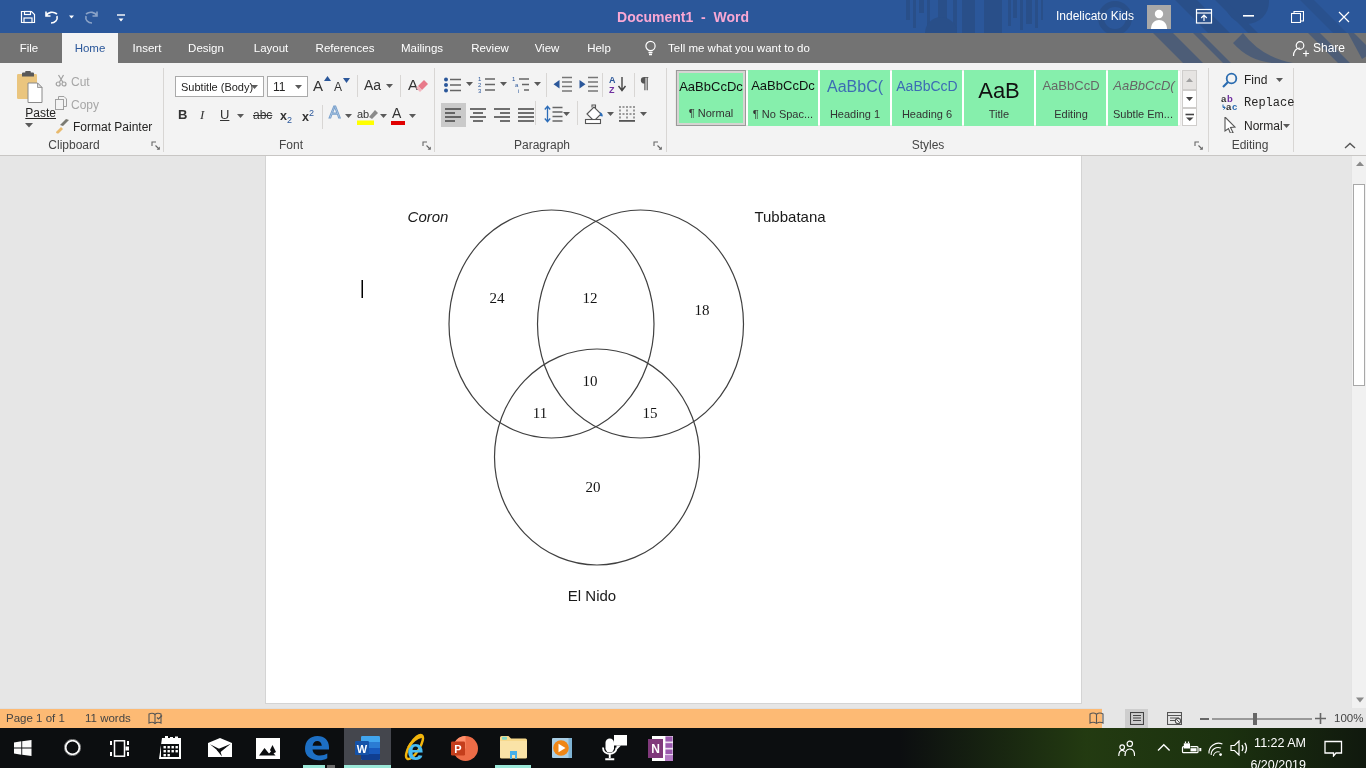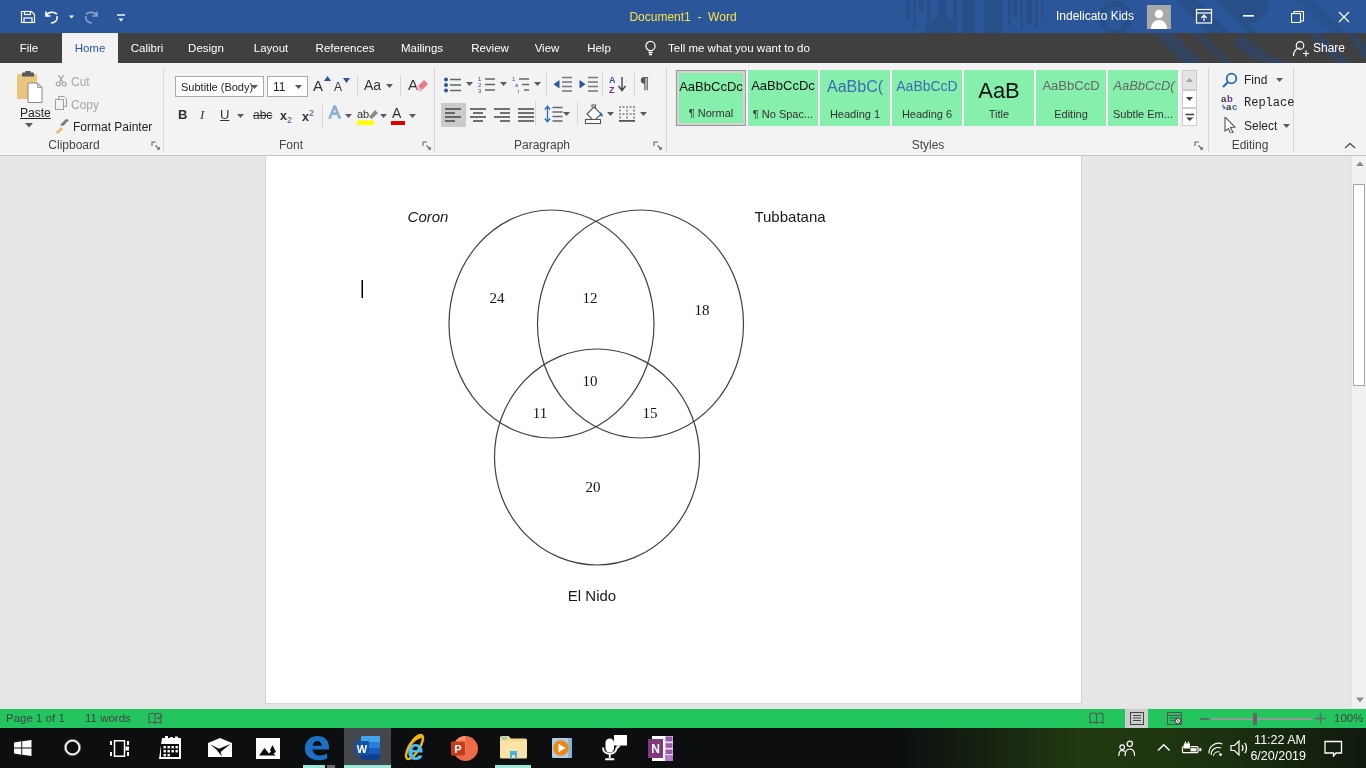--- a/index.html
+++ b/index.html
@@ -3,42 +3,42 @@
 <meta charset="utf-8">
 <style>
 * { margin:0; padding:0; box-sizing:border-box; }
 html,body { width:1366px; height:768px; overflow:hidden; }
 body { font-family:"Liberation Sans", sans-serif; }
 #root { position:relative; width:1366px; height:768px; background:#e6e6e6; }
 .abs { position:absolute; }
 
 
 #titlebar { position:absolute; left:0; top:0; width:1366px; height:33px; background:#2b579a; overflow:hidden; }
-#tabrow { position:absolute; left:0; top:33px; width:1366px; height:30px; background:#404040; overflow:visible; }
+#tabrow { position:absolute; left:0; top:33px; width:1366px; height:30px; background:#737373; overflow:visible; }
 .tab { position:absolute; top:0; height:30px; line-height:30px; color:#fff; font-size:11.5px; text-align:center; }
 #hometab { position:absolute; left:62px; top:0; width:56px; height:30px; background:#f3f3f3; color:#2b579a; font-size:11.5px; text-align:center; line-height:30px; }
 
 
 #ribbon { position:absolute; left:0; top:63px; width:1366px; height:93px; background:#f3f3f3; border-bottom:1px solid #c8c6c4; }
 .gdiv { position:absolute; top:5px; width:1px; height:84px; background:#d8d6d4; }
 .glabel { position:absolute; bottom:3px; font-size:12px; color:#454545; width:100px; text-align:center; }
 .launcher { position:absolute; bottom:4px; width:10px; height:10px; }
 .ribtxt { font-size:12px; color:#252423; }
 .gray { color:#a6a6a6; }
 .stylecard { position:absolute; top:7px; width:70px; height:56px; background:#86efac; }
 .ssample { position:absolute; left:0; right:0; top:8px; height:26px; text-align:center; color:#111; white-space:nowrap; overflow:hidden; }
 .sname { position:absolute; left:0; right:0; bottom:6px; text-align:center; font-size:11px; color:#333; white-space:nowrap; overflow:hidden; }
 
 
 #docarea { position:absolute; left:0; top:156px; width:1366px; height:552px; background:#e6e6e6; }
 #page { position:absolute; left:265px; top:0; width:817px; height:548px; background:#fff; border-left:1px solid #d4d4d4; border-right:1px solid #d4d4d4; border-bottom:1px solid #d4d4d4; }
 #vscroll { position:absolute; right:0; top:0; width:15px; height:552px; background:#f1f1f1; border-left:1px solid #e4e4e4; }
 
 
-#statusbar { position:absolute; left:0; top:708px; width:1366px; height:20px; background:#22c55e; border-top:1px solid #dfdfdf; font-size:11.5px; color:#444; }
+#statusbar { position:absolute; left:0; top:708px; width:1102px; height:20px; background:#fdba74; border-top:1px solid #dfdfdf; font-size:11.5px; color:#444; }
 
 
 #taskbar { position:absolute; left:0; top:728px; width:1366px; height:40px; background:#0c0e10; }
 </style>
 </head>
 <body>
 <div id="root">
 
   <div id="titlebar">
     <svg class="abs" style="left:0;top:0;" width="1366" height="33">
@@ -58,21 +58,21 @@
         <rect x="1035" y="0" width="3" height="28"></rect>
           <rect x="1041" y="0" width="2" height="20"></rect>
         <circle cx="941" cy="33" r="16"></circle>
         <circle cx="1115" cy="18" r="14" fill="none" stroke="#28497c" stroke-width="6"></circle>
         <circle cx="1247" cy="2" r="22"></circle>
         <path d="M1175 0 l22 0 l33 33 l-22 0 z"></path>
         <path d="M1215 0 l10 0 l33 33 l-10 0 z"></path>
         <path d="M1300 0 l14 0 l33 33 l-14 0 z" opacity="0.7"></path>
       </g>
     </svg>
-    <div class="abs" style="left:0;top:0;width:1366px;height:33px;display:flex;align-items:center;justify-content:center;color:#fde047;font-size:12px;">Document1&nbsp;&nbsp;-&nbsp;&nbsp;Word</div>
+    <div class="abs" style="left:0;top:0;width:1366px;height:33px;display:flex;align-items:center;justify-content:center;color:#f9a8d4;font-size:14px;font-weight:bold;">Document1&nbsp;&nbsp;-&nbsp;&nbsp;Word</div>
 
     <svg class="abs" style="left:20px;top:8px;" width="120" height="18" fill="none" stroke="#fff" stroke-width="1.2">
       <path d="M1.5 3.5 h10 l3 3 v8 h-13 z"></path>
       <rect x="4" y="10" width="8" height="4.5"></rect>
       <rect x="4.5" y="3.5" width="6" height="3"></rect>
       <path d="M37 6 c-4 -3 -9 -2 -11 2 m0 -4.5 v4.5 h4.5" stroke-width="1.6"></path>
       <path d="M37 8 c1 4 -2 7 -6 7" stroke-width="1.6"></path>
       <path d="M49 7.5 l2.5 3 l2.5 -3 z" fill="#fff" stroke="none"></path>
       <g opacity="0.45">
         <path d="M66 6 c4 -3 9 -2 11 2 m0 -4.5 v4.5 h-4.5" stroke-width="1.6"></path>
@@ -105,21 +105,21 @@
     </svg>
     <svg class="abs" style="left:1338px;top:11px;" width="12" height="12" stroke="#fff" stroke-width="1.2">
       <path d="M1 1 l10 10 M11 1 l-10 10"></path>
     </svg>
   </div>
 
   <div id="tabrow">
     <div id="tabrow-deco"></div>
     <span class="tab" style="left:10px;width:38px;">File</span>
     <div id="hometab">Home</div>
-    <span class="tab" style="left:124px;width:46px;">Calibri</span>
+    <span class="tab" style="left:124px;width:46px;">Insert</span>
     <span class="tab" style="left:180px;width:52px;">Design</span>
     <span class="tab" style="left:245px;width:52px;">Layout</span>
     <span class="tab" style="left:306px;width:78px;">References</span>
     <span class="tab" style="left:392px;width:60px;">Mailings</span>
     <span class="tab" style="left:463px;width:54px;">Review</span>
     <span class="tab" style="left:527px;width:40px;">View</span>
     <span class="tab" style="left:580px;width:38px;">Help</span>
     <span class="tab" style="left:668px;width:175px;text-align:left;">Tell me what you want to do</span>
     <svg class="abs" style="left:644px;top:7px;" width="13" height="17" fill="none" stroke="#fff" stroke-width="1.2">
       <circle cx="6.5" cy="6" r="4.6"></circle>
@@ -156,21 +156,21 @@
     <div class="glabel" style="left:878px;">Styles</div>
     <div class="glabel" style="left:1200px;">Editing</div>
     <div id="grp-clipboard">
 
       <svg class="abs" style="left:16px;top:8px;" width="28" height="34" viewBox="0 0 28 34">
         <rect x="1" y="3" width="20" height="25" rx="1.2" fill="#eac57e"></rect>
         <path d="M6 2.5 a1 1 0 0 1 1 -1 h2.2 a2.3 2.3 0 0 1 5.6 0 h2.2 a1 1 0 0 1 1 1 v3 h-12 z" fill="#595959"></path>
         <path d="M12 12 h9.5 l4.5 4.5 v15 h-14 z" fill="#fff" stroke="#8a8a8a" stroke-width="1"></path>
         <path d="M21.5 12 l4.5 4.5 h-4.5 z" fill="#dcdcdc" stroke="#8a8a8a" stroke-width="0.8"></path>
       </svg>
-      <div class="abs ribtxt" style="left:20px;top:43px;width:44px;text-align:left;text-decoration:underline;">Paste</div>
+      <div class="abs ribtxt" style="left:12px;top:43px;width:44px;text-align:right;text-decoration:underline;">Paste</div>
       <svg class="abs" style="left:25px;top:60px;" width="9" height="5">
           <path d="M0 0 h8 l-4 4.5 z" fill="#5a5a5a"></path>
         </svg>
 
       <svg class="abs" style="left:55px;top:11px;" width="13" height="13" fill="none" stroke="#a0a0a0" stroke-width="1.2">
         <path d="M8.5 1 L4.5 8 M3.5 1 L8 8.5"></path>
         <circle cx="3.2" cy="10" r="2"></circle>
           <circle cx="9" cy="10" r="2"></circle>
       </svg>
       <div class="abs ribtxt gray" style="left:71px;top:12px;">Cut</div>
@@ -439,21 +439,21 @@
             <text x="6" y="8" fill="#7030a0">b</text>
           <text x="5" y="16" fill="#333">a</text>
             <text x="11" y="16" fill="#2b6cb0">c</text>
         </g>
         <path d="M2 10.5 v3 h2 m-1.5 -1.5 l1.8 1.8 l-1.8 1.8" stroke="#2b6cb0" stroke-width="1" fill="none"></path>
       </svg>
       <div class="abs ribtxt" style="left:1244px;top:33px;font-family:Liberation Mono, monospace;">Replace</div>
       <svg class="abs" style="left:1224px;top:54px;" width="13" height="16">
         <path d="M1 0 L11 10 L6.5 10.5 L9 15.5 L6.5 16.5 L4.5 11.5 L1 14 z" fill="#fff" stroke="#555" stroke-width="1.1"></path>
       </svg>
-      <div class="abs ribtxt" style="left:1244px;top:56px;">Select</div>
+      <div class="abs ribtxt" style="left:1244px;top:56px;">Normal</div>
       <svg class="abs" style="left:1283px;top:61px;" width="8" height="5">
           <path d="M0 0 h7 l-3.5 4 z" fill="#5a5a5a"></path>
         </svg>
     </div>
 
     <svg class="abs launcher" style="left:151px;" width="10" height="10" fill="none" stroke="#666" stroke-width="1.1">
         <path d="M1 5 v-4 h4 M4.5 4.5 l3 3" fill="none"></path>
         <path d="M8.8 5.6 v3.2 h-3.2 z" fill="#666" stroke="none"></path>
       </svg>
     <svg class="abs launcher" style="left:422px;" width="10" height="10" fill="none" stroke="#666" stroke-width="1.1">
@@ -692,19 +692,19 @@
       <path d="M1.5 7 a13 13 0 0 1 13 13" opacity="0"></path>
       <path d="M3 13.5 a9.5 9.5 0 0 1 13.4 -9.4"></path>
       <path d="M5.2 15 a7 7 0 0 1 9.8 -6.9"></path>
       <path d="M7.4 16.5 a4.6 4.6 0 0 1 6.3 -4.4" opacity="0.9"></path>
       <circle cx="14.6" cy="14.6" r="1.4" fill="#fff" stroke="none"></circle>
     </svg>
     <svg class="abs" style="left:1230px;top:12px;" width="19" height="16" fill="none" stroke="#fff" stroke-width="1.2">
       <path d="M1 5.5 h3.5 l4.5 -4.5 v14 l-4.5 -4.5 h-3.5 z"></path>
       <path d="M12 5 a5.5 5.5 0 0 1 0 6 M14.8 2.8 a9.5 9.5 0 0 1 0 10.4" stroke-width="1.3"></path>
     </svg>
-    <div class="abs" style="left:1246px;top:4px;width:60px;height:34px;color:#fff;font-size:12.5px;text-align:right;line-height:16px;">11:22 AM<br>6/20/2019</div>
+    <div class="abs" style="left:1246px;top:4px;width:60px;height:34px;color:#fff;font-size:12.5px;text-align:right;line-height:22px;">11:22 AM<br>6/20/2019</div>
     <svg class="abs" style="left:1324px;top:12px;" width="19" height="17" fill="none" stroke="#fff" stroke-width="1.3">
       <path d="M1 1.5 h16.5 v11.5 h-5.5 l-2.5 3 v-3 h-8.5 z"></path>
     </svg>
   </div>
 
 </div>
 
 </body></html>

